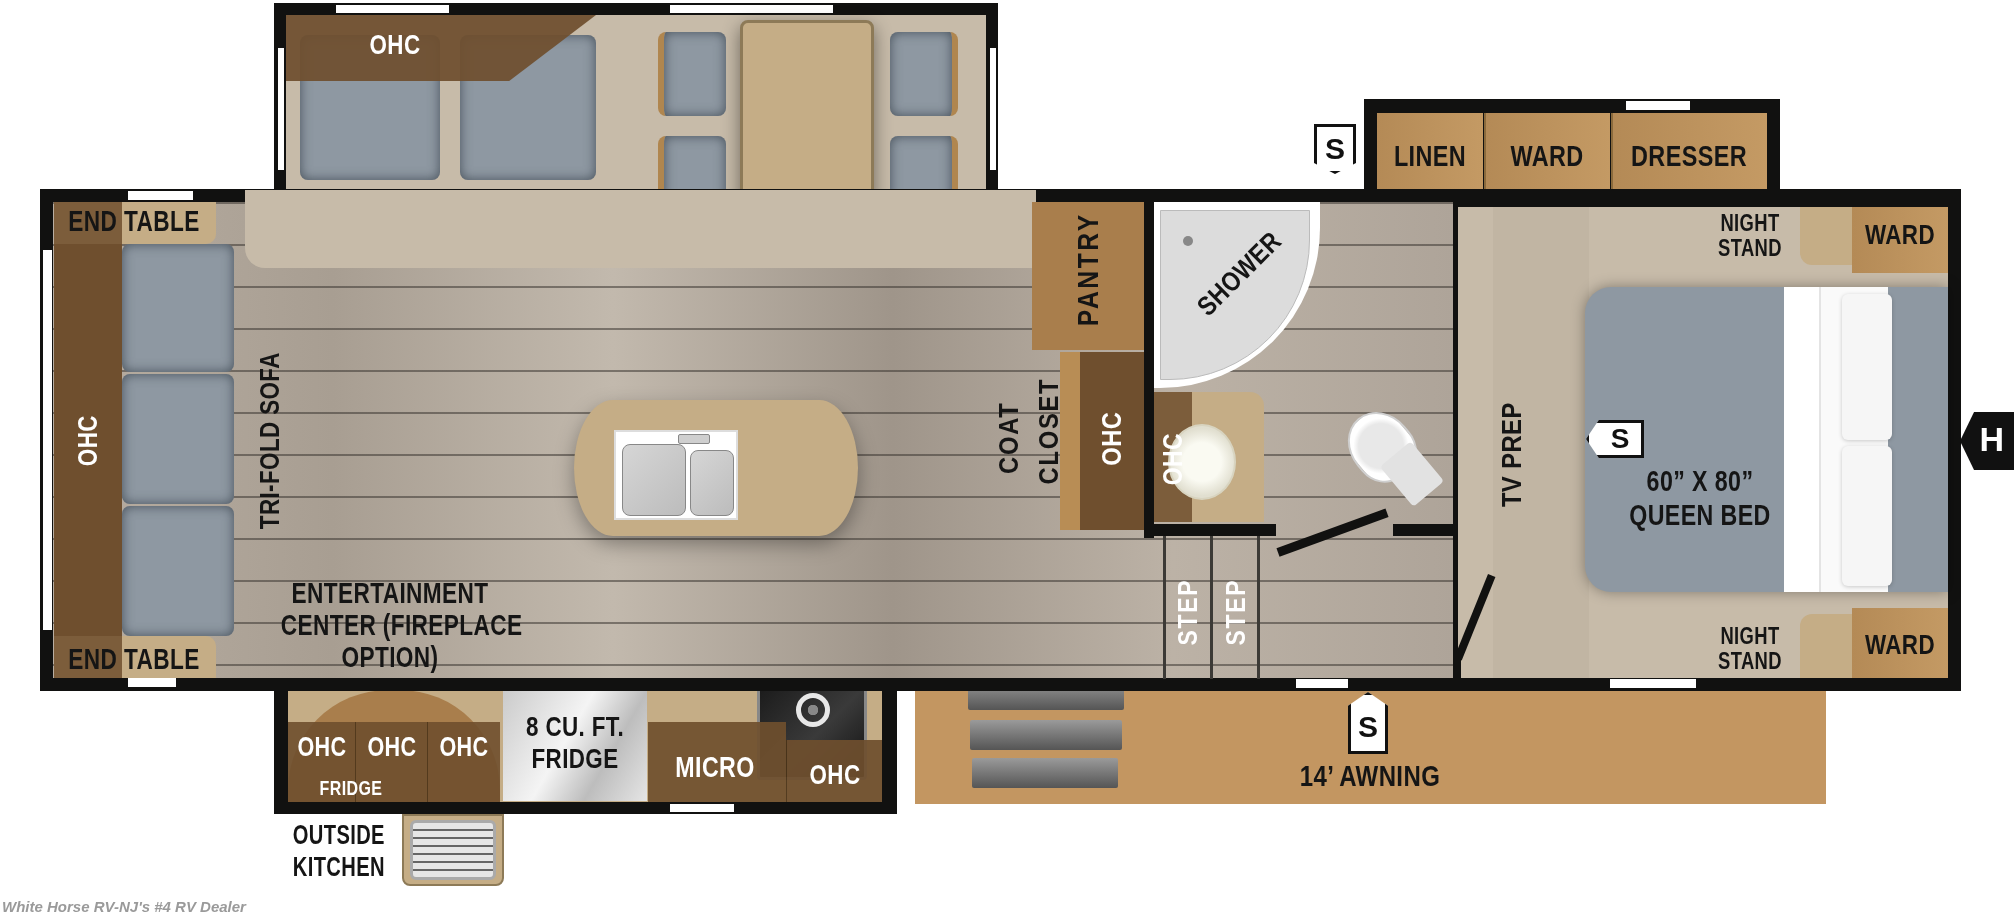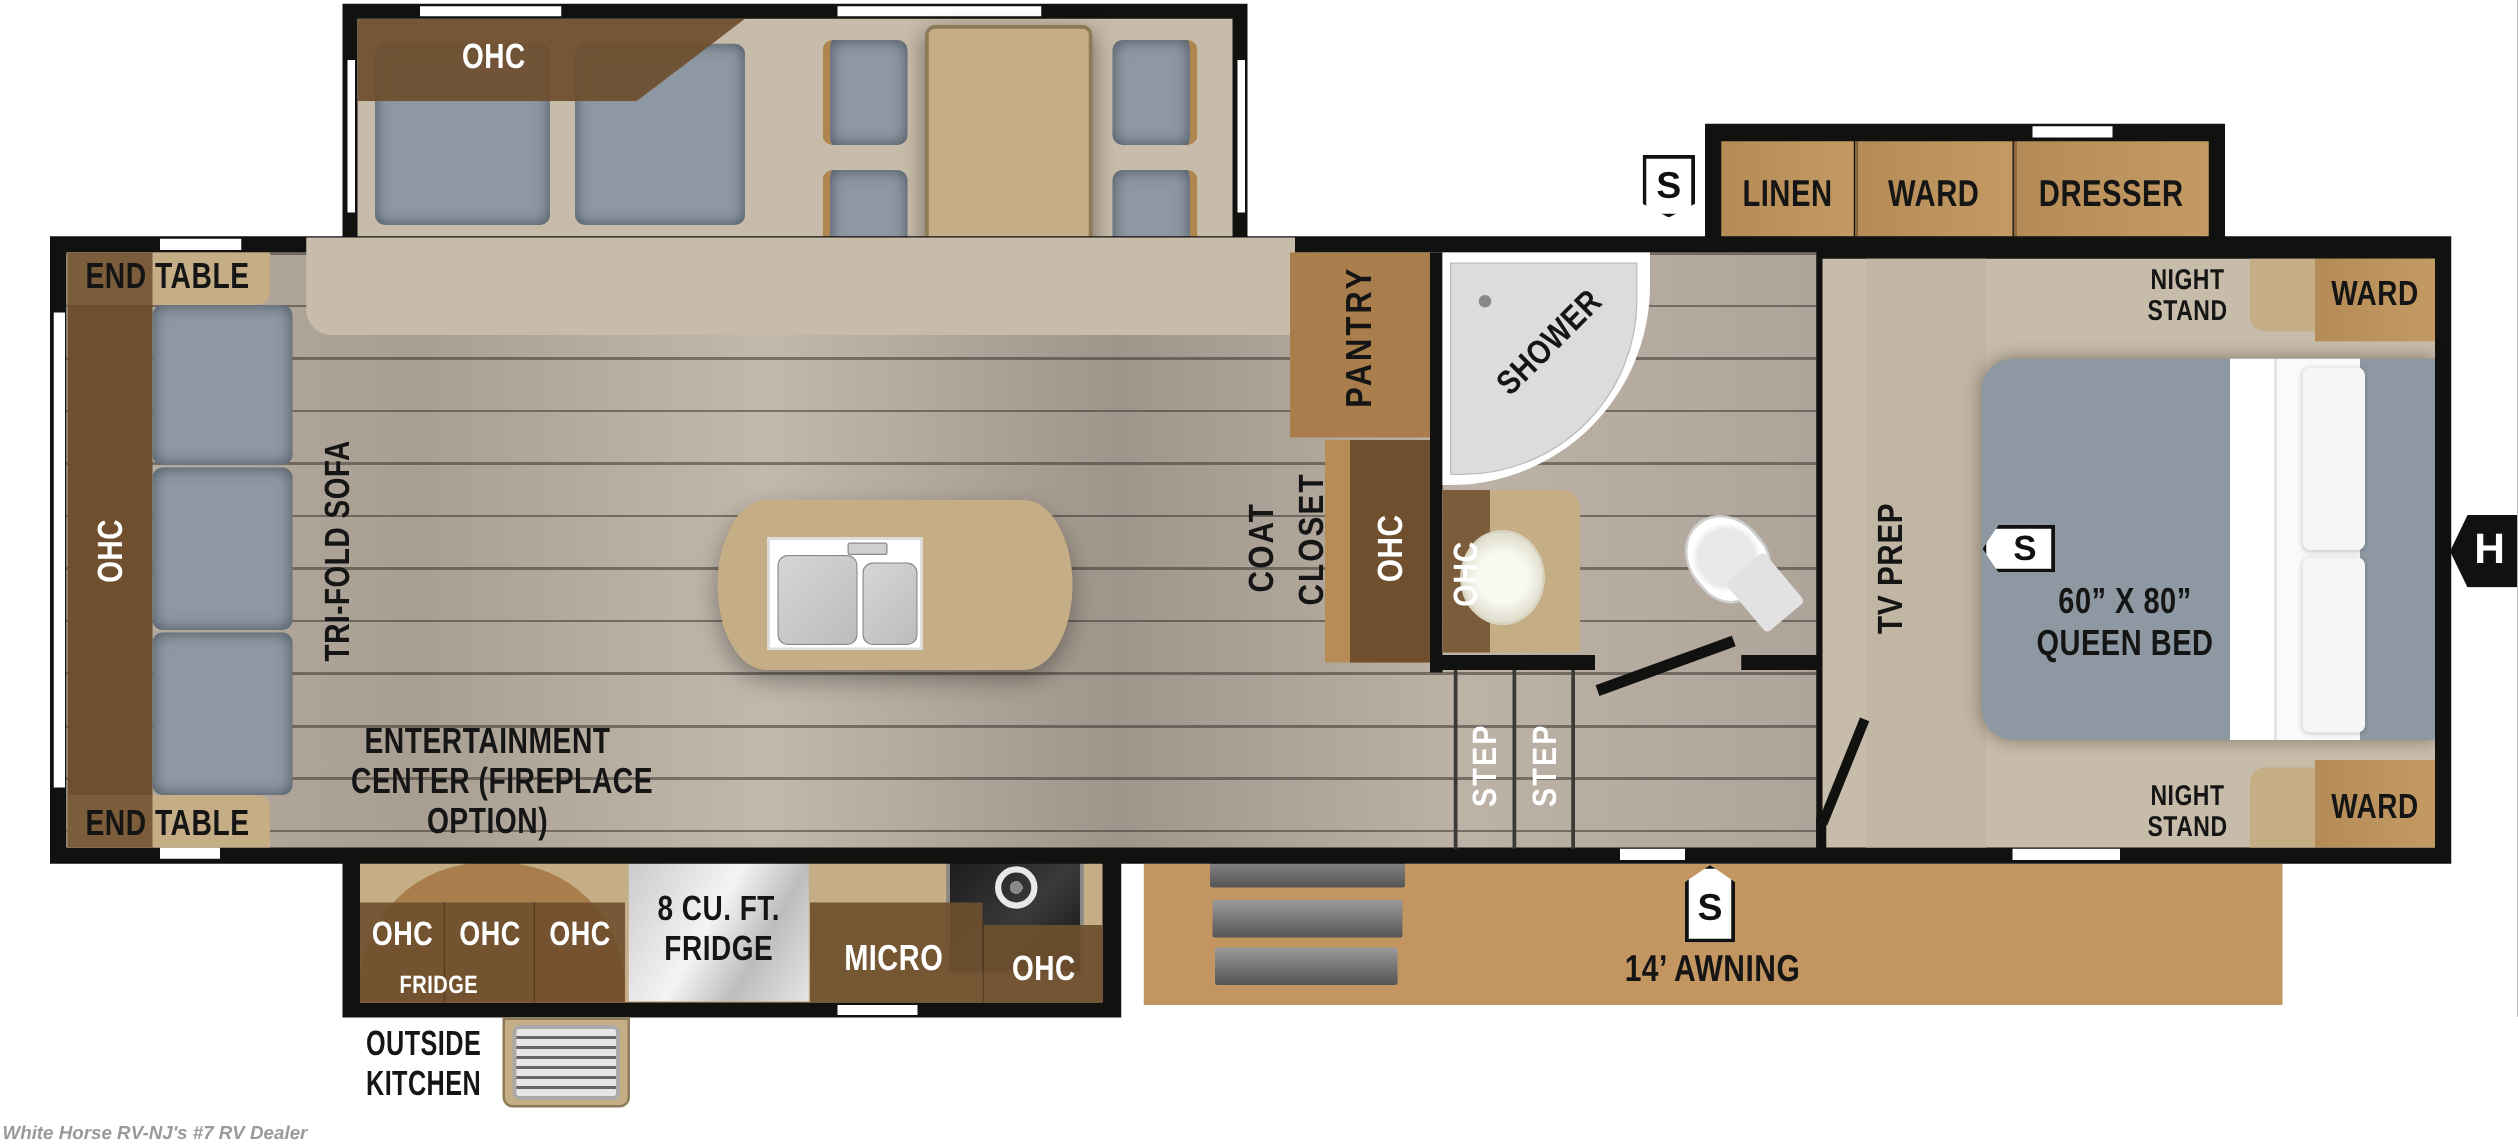--- a/index.html
+++ b/index.html
@@ -191,13 +191,13 @@
 <div class="abs" style="left:1842px;top:446px;width:50px;height:140px;background:#f6f6f6;border-radius:6px;box-shadow:0 1px 4px rgba(0,0,0,0.2);"></div>
 <div class="abs label" style="left:1600px;top:466px;width:200px;font-size:29px;transform:scaleX(0.8);">60” X 80”</div>
 <div class="abs label" style="left:1600px;top:500px;width:200px;font-size:29px;transform:scaleX(0.8);">QUEEN BED</div>
 
 <div class="abs pin" style="left:1314px;top:124px;width:42px;height:50px;font-size:30px;clip-path:polygon(0 0,100% 0,100% 78%,50% 100%,0 78%);">S</div>
 <div class="abs pin" style="left:1586px;top:420px;width:58px;height:38px;font-size:28px;clip-path:polygon(22% 0,100% 0,100% 100%,22% 100%,0 50%);padding-left:10px;">S</div>
 <div class="abs pin" style="left:1348px;top:692px;width:40px;height:62px;font-size:30px;clip-path:polygon(50% 0,100% 22%,100% 100%,0 100%,0 22%);padding-top:8px;">S</div>
 <div class="abs" style="left:1960px;top:412px;width:54px;height:58px;background:#111;clip-path:polygon(26% 0,100% 0,100% 100%,26% 100%,0 50%);"></div>
 <div class="abs label white-text" style="left:1972px;top:422px;width:40px;font-size:34px;">H</div>
 
-<div class="abs watermark" style="left:2px;top:898px;">White Horse RV-NJ's #7 RV Dealer</div>
+<div class="abs watermark" style="left:2px;top:898px;">White Horse RV-NJ's #4 RV Dealer</div>
 
 </body></html>

